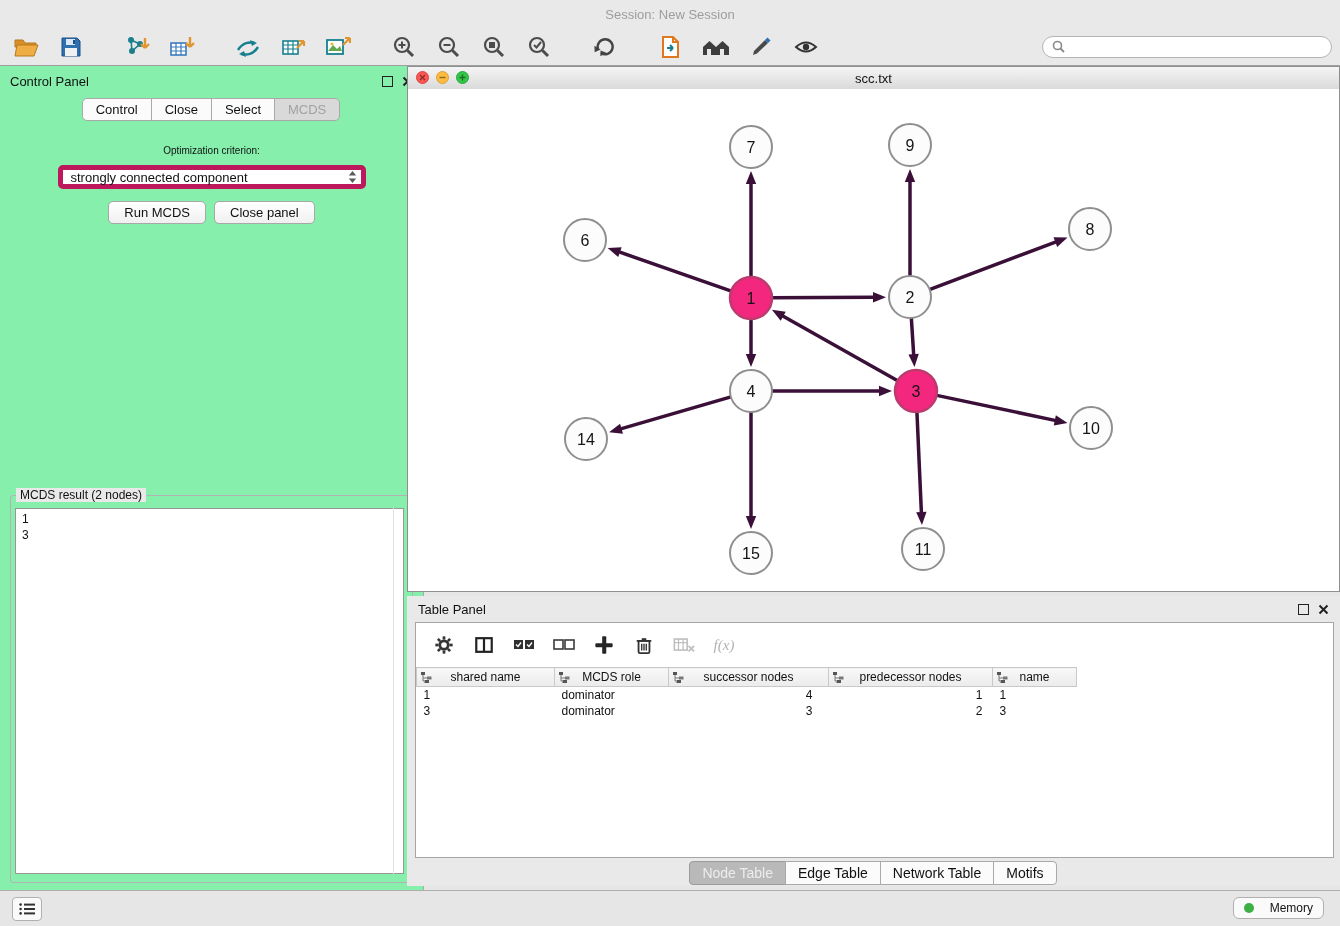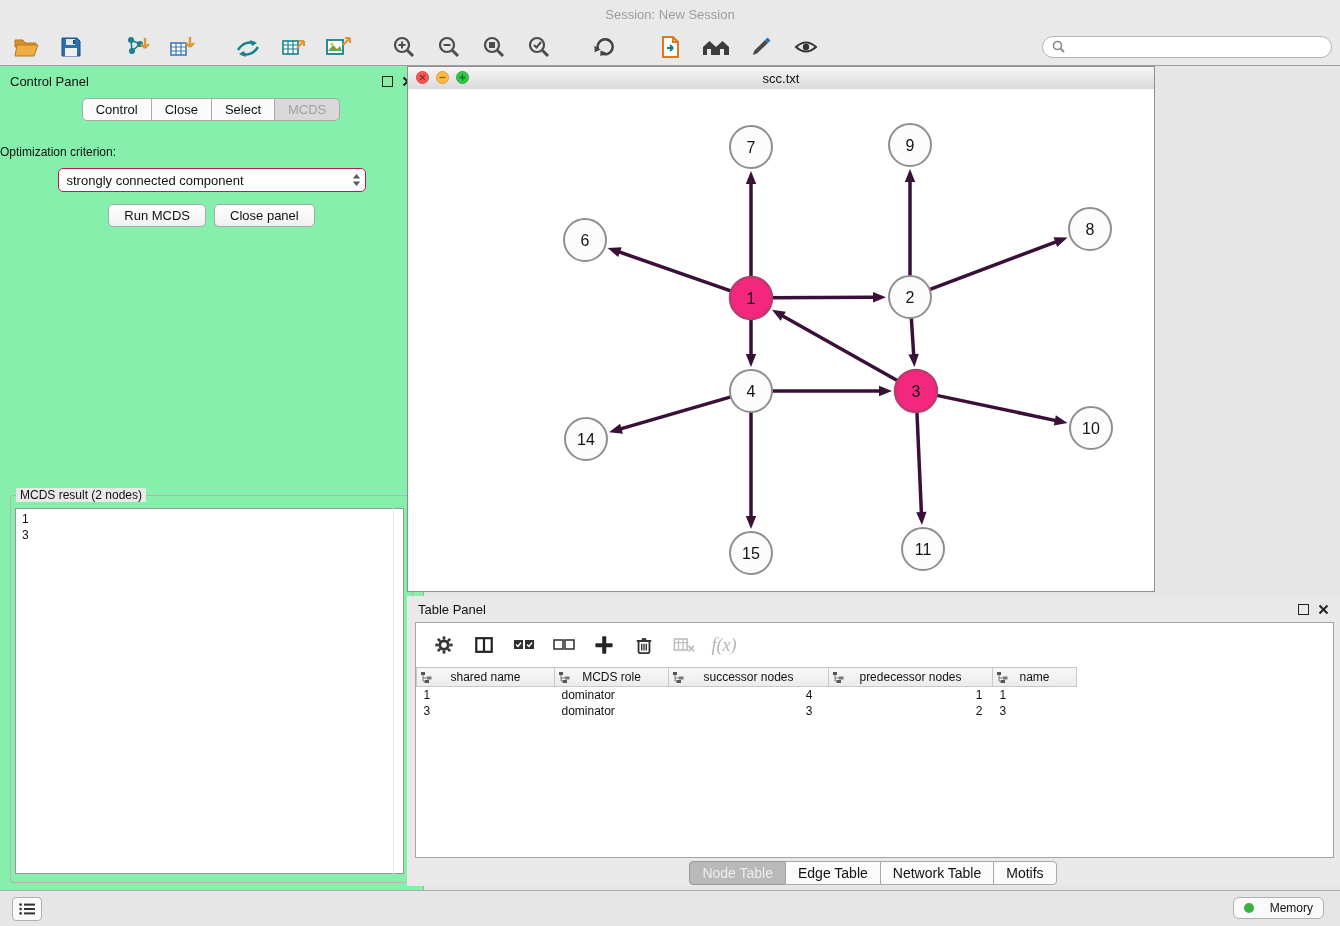--- a/index.html
+++ b/index.html
@@ -22,52 +22,52 @@
   
   .cpanel{position:absolute;left:0;top:66px;width:424px;bottom:35px;background:#86efac;border-right:1px solid #aaa;box-sizing:border-box;}
   .phead{height:30px;display:flex;align-items:center;padding:0 10px;font-size:13px;color:#111;}
   .pctl{margin-left:auto;display:flex;align-items:center;gap:9px;}
   .float-ic{width:9px;height:9px;border:1.6px solid #222;display:inline-block;}
   .segtabs{display:flex;justify-content:center;margin-top:2px;}
   .seg{border:1px solid #a9a9a9;background:#fbfbfb;color:#111;padding:3px 13px;font-size:13px;margin-left:-1px;cursor:default;}
   .seg:first-child{border-radius:5px 0 0 5px;}
   .seg:last-child{border-radius:0 5px 5px 0;}
   .seg.active{background:#d9d9d9;color:#a2a2a2;}
-  .opt-label{text-align:left;margin-top:24px;font-size:12px;color:#111;}
-  .dropdown{margin:9px auto 0;width:308px;height:24px;background:#fff;border:1px solid #be185d;border-radius:5px;
+  .opt-label{text-align:center;margin-top:24px;font-size:10px;color:#111;}
+  .dropdown{margin:9px auto 0;width:308px;height:24px;background:#fff;border:5px solid #be185d;border-radius:5px;
     display:flex;align-items:center;padding:0 4px 0 8px;font-size:13px;color:#111;box-sizing:border-box;}
   .dropdown .stepper{margin-left:auto;}
   .btnrow{display:flex;justify-content:center;gap:8px;margin-top:12px;}
   .mac-btn{background:linear-gradient(#ffffff,#f0f0f0);border:1px solid #a8a8a8;border-radius:5px;
     padding:3px 15px;font-size:13px;color:#111;cursor:default;}
   .groupbox{position:absolute;left:10px;right:10px;top:429px;bottom:8px;border:1px solid #b3b3b3;border-radius:3px;}
   .legend{position:absolute;top:-8px;left:5px;background:#e9e9e9;padding:0 4px;font-size:12px;color:#111;}
   .result-box{position:absolute;left:4px;right:8px;top:12px;bottom:8px;background:#fff;border:1px solid #979797;
     font-size:12px;color:#111;padding:2px 6px;overflow:hidden;}
   .result-box div{line-height:16px;}
   .result-scroll{position:absolute;right:8px;top:12px;bottom:8px;width:10px;border-left:1px solid #e2e2e2;}
   
-  .netwin{position:absolute;left:407px;top:66px;width:748px;height:526px;border:1px solid #8f8f8f;background:#fff;box-sizing:border-box;}
+  .netwin{position:absolute;left:407px;top:66px;width:933px;height:526px;border:1px solid #8f8f8f;background:#fff;box-sizing:border-box;}
   .netbar{height:22px;background:linear-gradient(#f5f5f5,#dadada);border-bottom:1px solid #a8a8a8;
     position:relative;display:flex;align-items:center;}
   .lights{position:absolute;left:8px;top:4px;display:flex;gap:7px;}
   .light{width:13px;height:13px;border-radius:50%;display:flex;align-items:center;justify-content:center;box-sizing:border-box;}
   .light.red{background:#fc5753;border:1px solid #d94542;}
   .light.yellow{background:#fdbc40;border:1px solid #de9f34;}
   .light.green{background:#33c748;border:1px solid #2aa93b;}
   .nettitle{margin:0 auto;font-size:13px;color:#111;}
   .netcanvas{position:absolute;left:0;top:22px;right:0;bottom:0;background:#fff;}
   .node-label{font:16px "Liberation Sans",sans-serif;fill:#141414;}
   
   .tpanel{position:absolute;left:407px;top:596px;width:933px;height:290px;background:#e9e9e9;}
   .tphead{height:26px;display:flex;align-items:center;padding:0 11px;font-size:13px;color:#111;}
   .tcontent{position:absolute;left:8px;right:6px;top:26px;bottom:28px;background:#fff;border:1px solid #a5a5a5;overflow:hidden;}
   .ttoolbar{height:44px;display:flex;align-items:center;gap:16px;padding:0 16px;}
   .ticon{display:flex;align-items:center;justify-content:center;width:24px;height:24px;}
-  .fx{font-family:"Liberation Serif",serif;font-style:italic;font-size:18px;color:#b3b3b3;}
+  .fx{font-family:"Liberation Serif",serif;font-style:italic;font-size:15px;color:#b3b3b3;}
   table.ntable{border-collapse:collapse;table-layout:fixed;width:100%;font-size:12px;color:#111;}
   .ntable th{background:linear-gradient(#f8f8f8,#ebebeb);border:1px solid #c9c9c9;height:18px;
     font-weight:normal;font-size:12px;position:relative;padding:0;}
   .ntable th.filler{background:#fff;border:none;}
   .ntable .sorticon{position:absolute;left:4px;top:4px;}
   .ntable td{height:16px;padding:0 7px;overflow:hidden;white-space:nowrap;}
   .ntable td.c2{text-align:right;padding-right:16px;}
   .ntable td.c3{text-align:right;padding-right:10px;}
   .bottomtabs{position:absolute;left:0;right:0;bottom:2px;height:22px;display:flex;justify-content:center;align-items:center;}
   .btab{border:1px solid #a9a9a9;background:#fbfbfb;color:#111;padding:3px 12px;font-size:14px;margin-left:-1px;cursor:default;}

